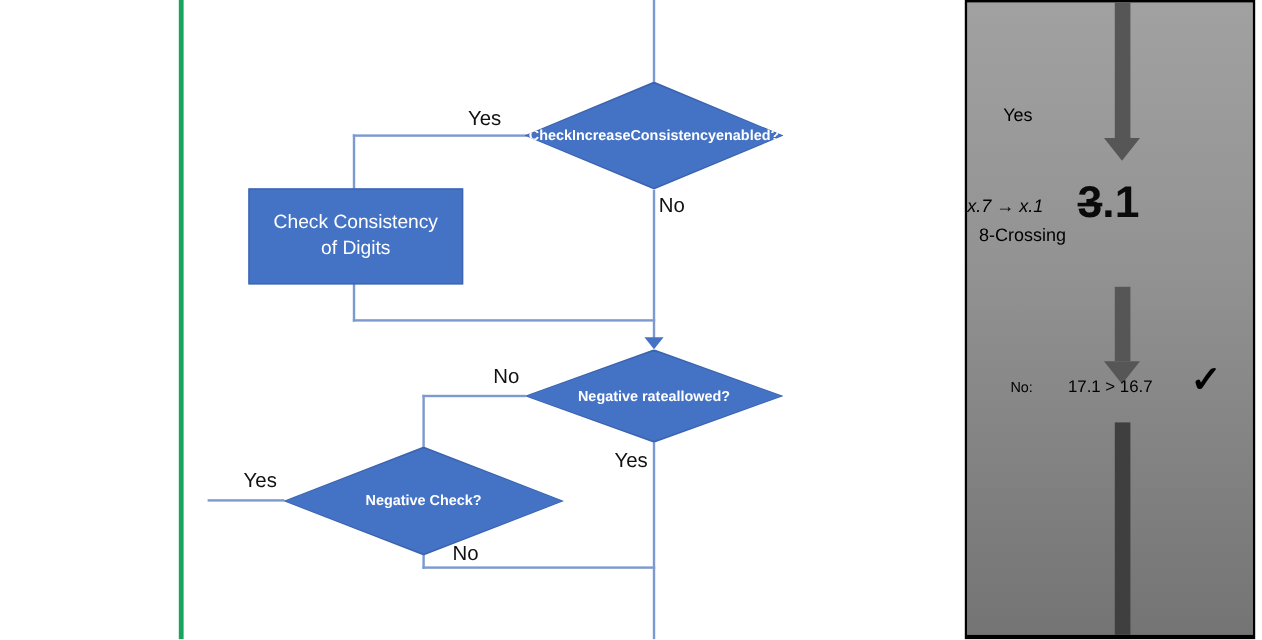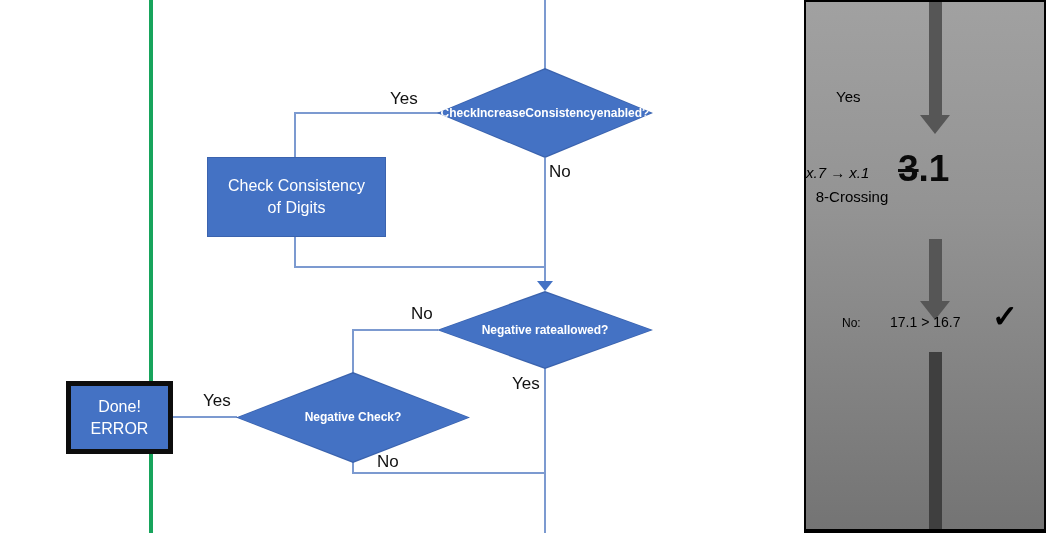--- a/index.html
+++ b/index.html
@@ -84,24 +84,20 @@
     </div>
   </div>
 
   <div class="diamond" style="left:236px;top:372px;width:234px;height:91px;">
     <div class="inner"></div>
     <div class="dlabel">
       <span>Negative Check?</span>
     </div>
   </div>
 
-  <div class="proc done" style="left:66px;top:381px;width:97px;height:63px;">
-    <span>Done!</span>
-    <span>ERROR</span>
-  </div>
 
   <div class="edge-label" style="left:390px;top:89px;">Yes</div>
   <div class="edge-label" style="left:549px;top:162px;">No</div>
   <div class="edge-label" style="left:411px;top:304px;">No</div>
   <div class="edge-label" style="left:512px;top:374px;">Yes</div>
   <div class="edge-label" style="left:203px;top:391px;">Yes</div>
   <div class="edge-label" style="left:377px;top:452px;">No</div>
 
   <div id="panel">
     <div class="shaft" style="left:123px;top:0;width:13px;height:113px;"></div>

